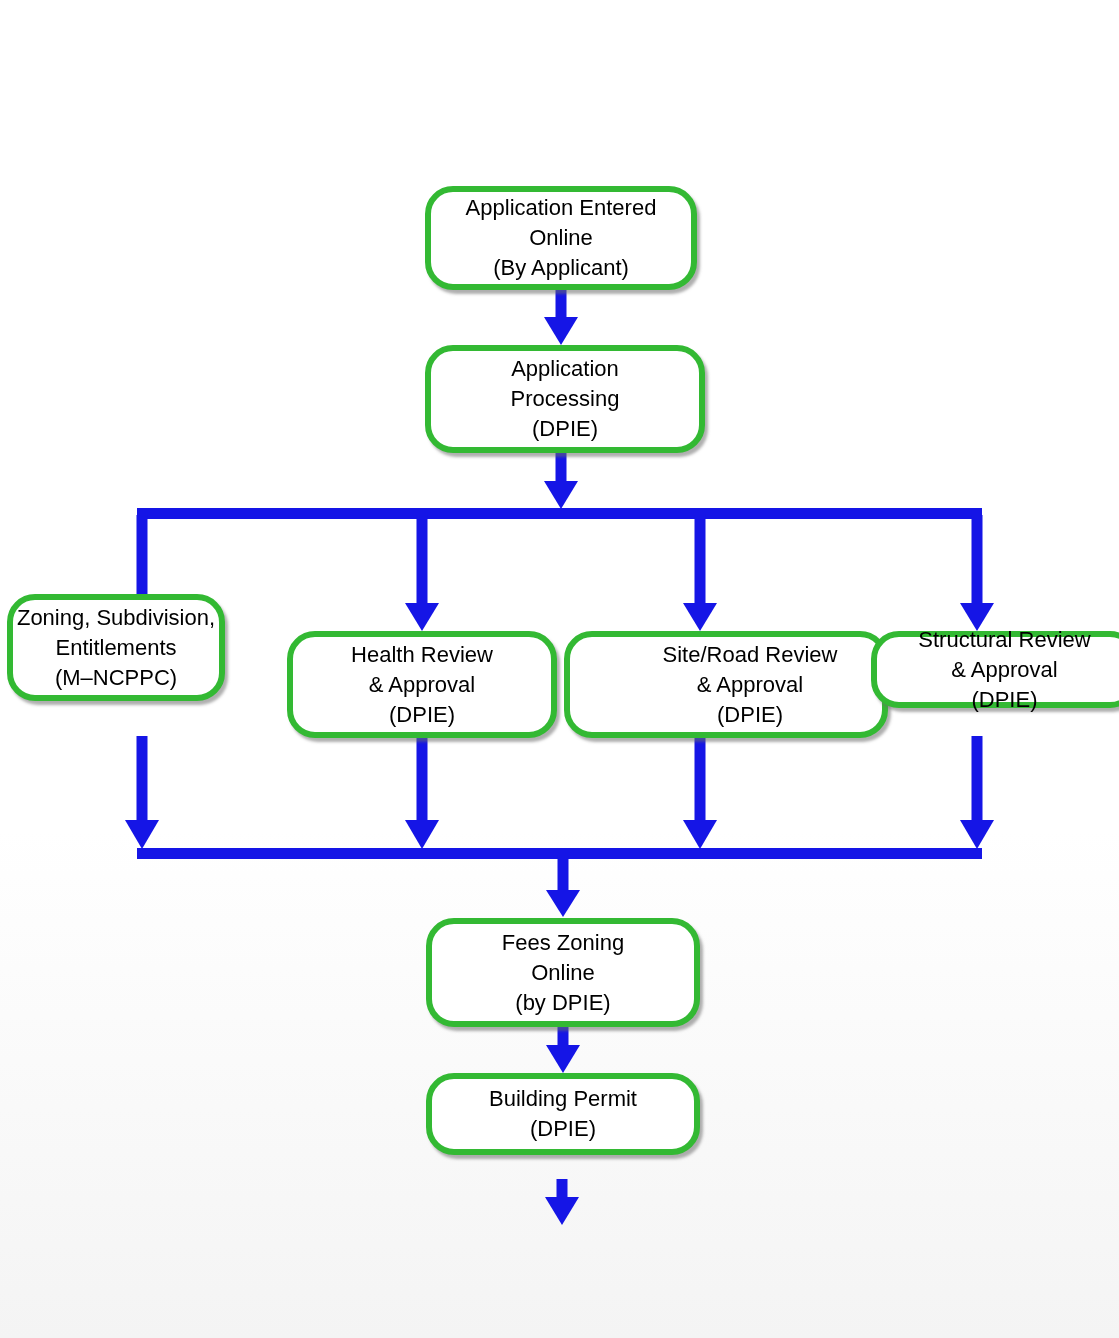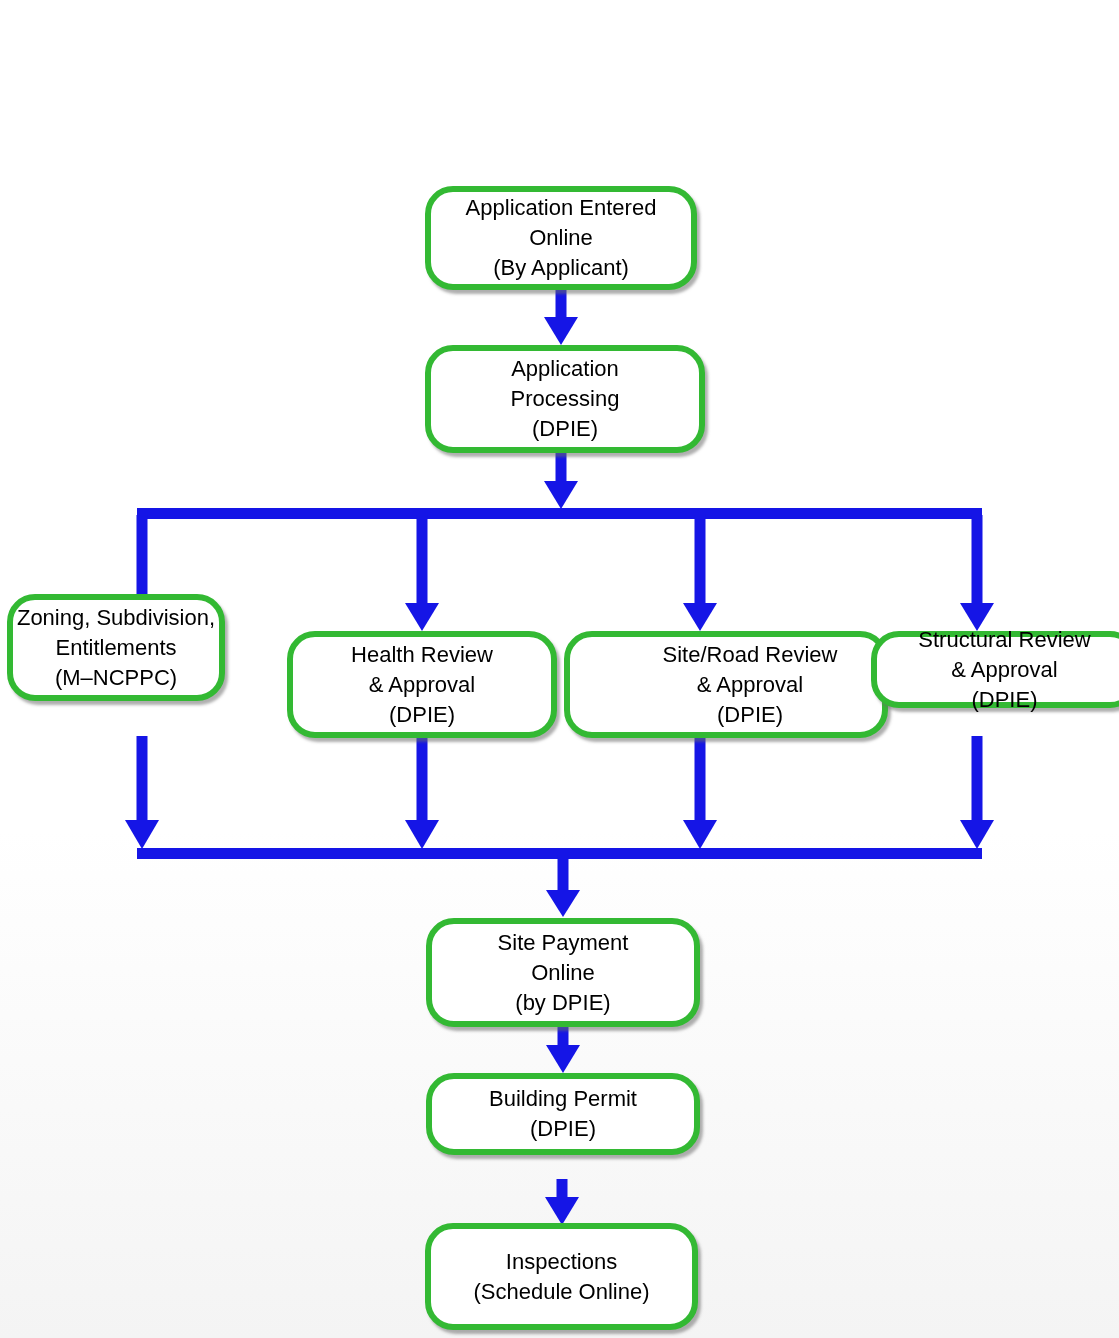--- a/index.html
+++ b/index.html
@@ -164,28 +164,24 @@
 (DPIE)</span>
   </div>
 
   <div class="node n-structural">
     <span class="label">Structural Review
 &amp; Approval
 (DPIE)</span>
   </div>
 
   <div class="node n-fees">
-    <span class="label">Site Payment
+    <span class="label">Fees Zoning
 Online
 (by DPIE)</span>
   </div>
 
   <div class="node n-permit">
     <span class="label">Building Permit
 (DPIE)</span>
   </div>
 
-  <div class="node n-inspections">
-    <span class="label">Inspections
-(Schedule Online)</span>
-  </div>
 
 </div>
 
 </body></html>

